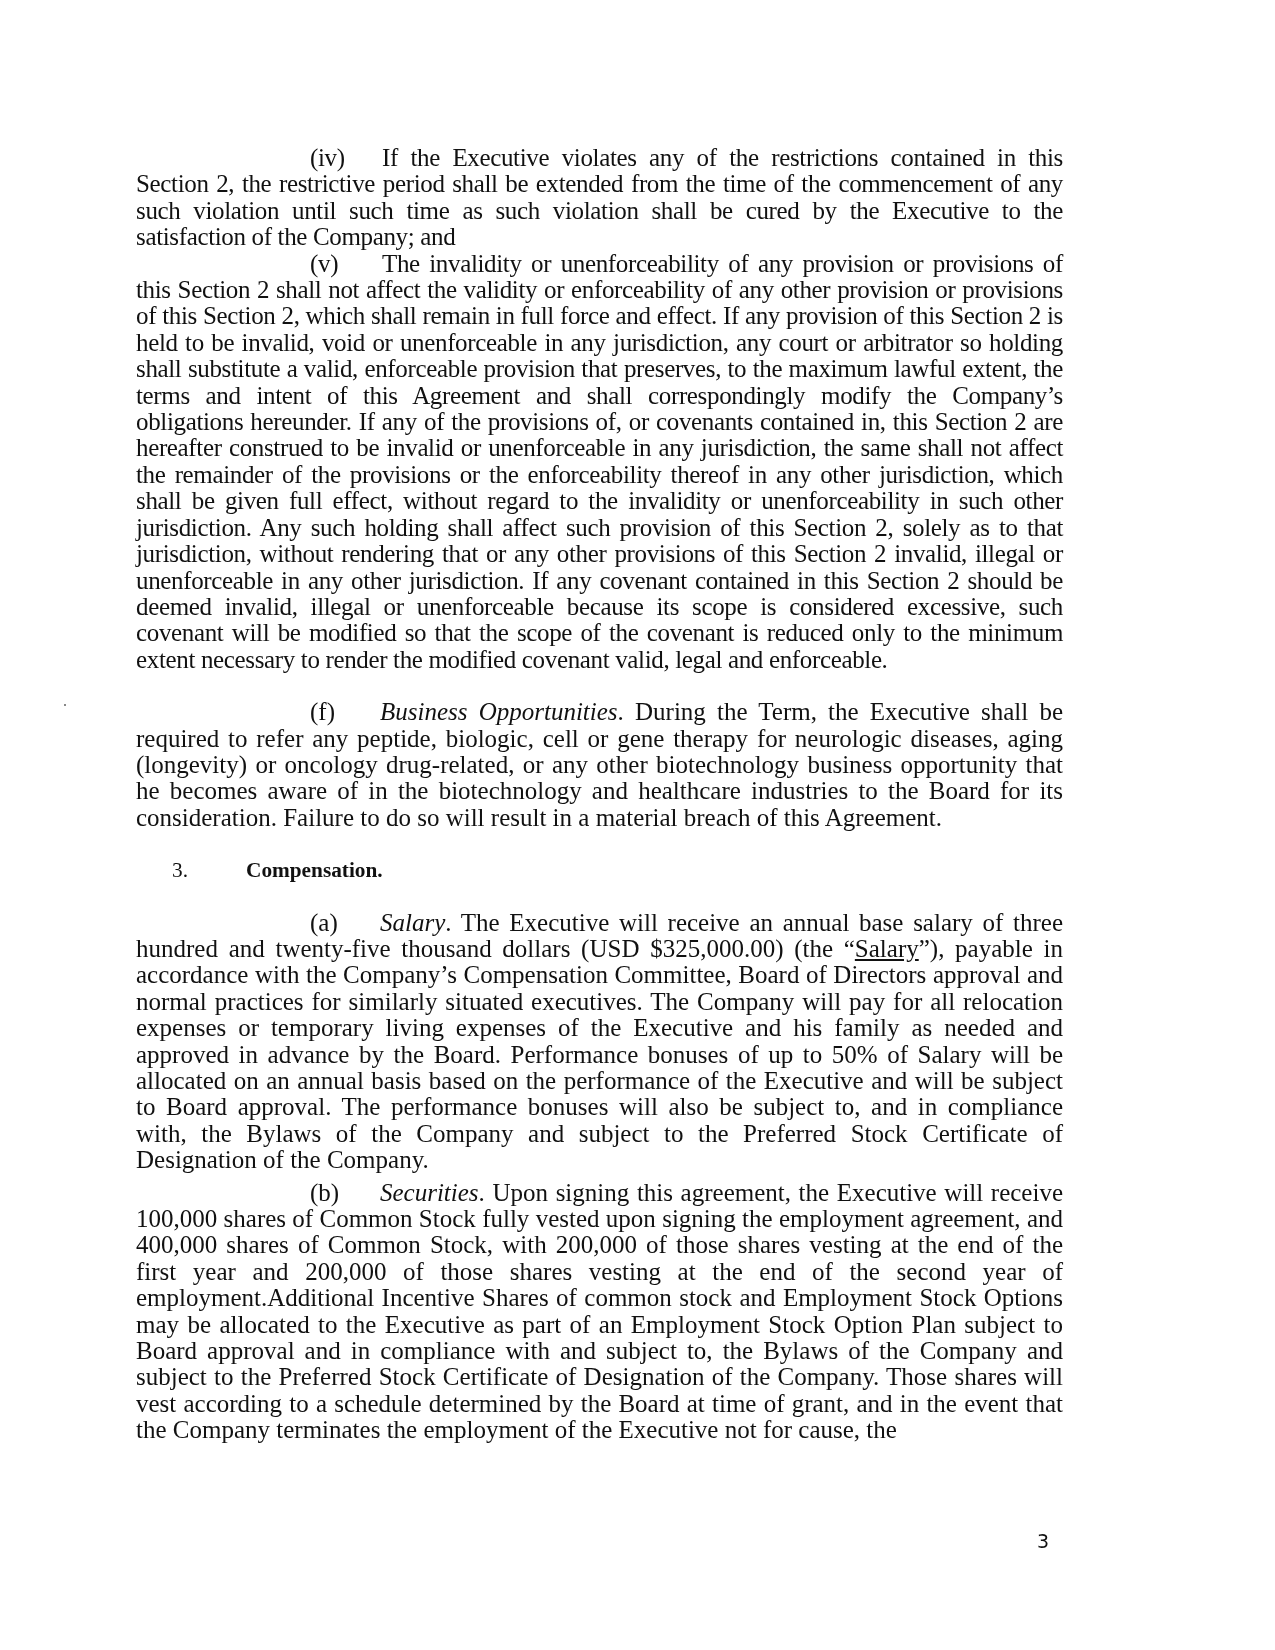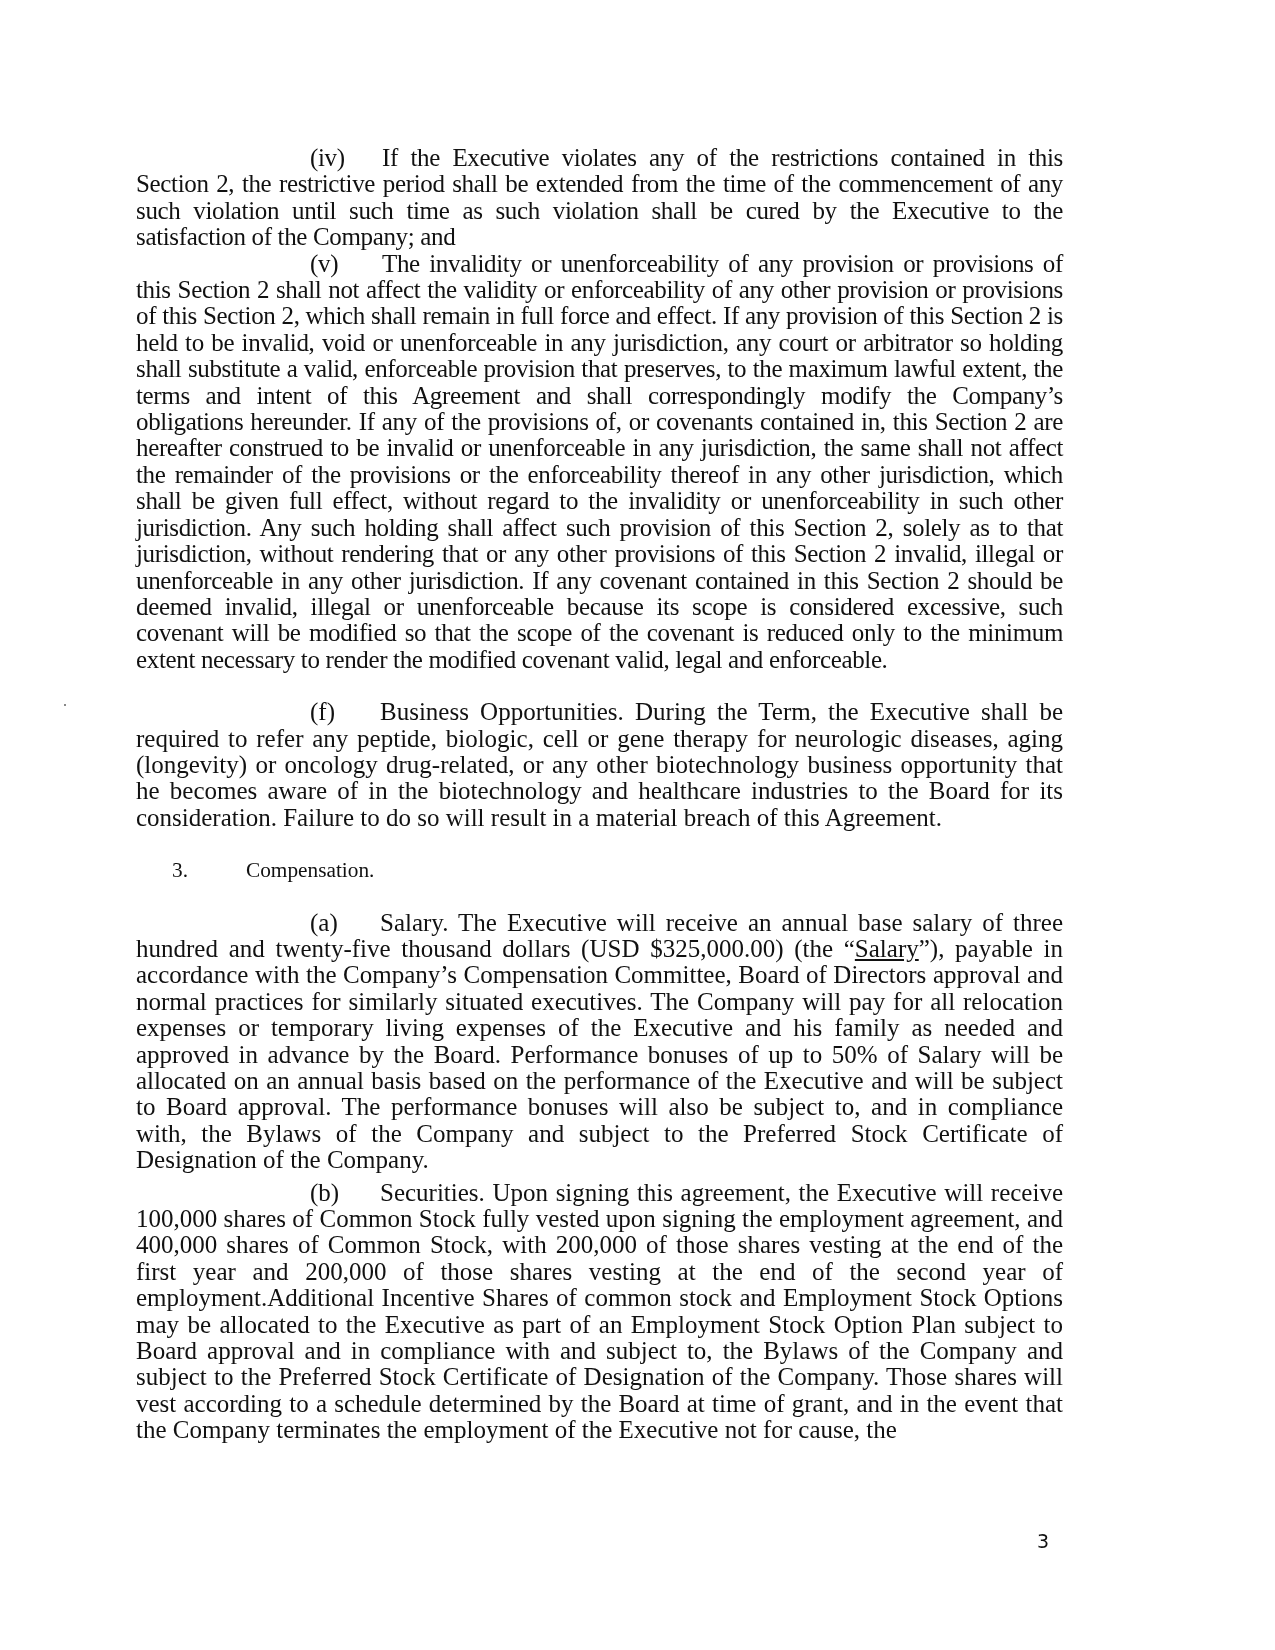--- a/index.html
+++ b/index.html
@@ -42,23 +42,24 @@
       font-size: 21.3px;
       line-height: 26.4px;
       margin: 0;
     }
     .heading .num {
       display: inline-block;
       margin-left: 36px;
       width: 74px;
     }
     .heading .title {
-      font-weight: normal;
+      font-weight: bold;
     }
     .em {
+      font-style: italic;
     }
     .ul {
       text-decoration: underline;
     }
     .gap-s { height: 0px; }
     .gap-m { height: 26px; }
     .gap-b { height: 6px; }
     .page-number {
       position: absolute;
       left: 1037px;

